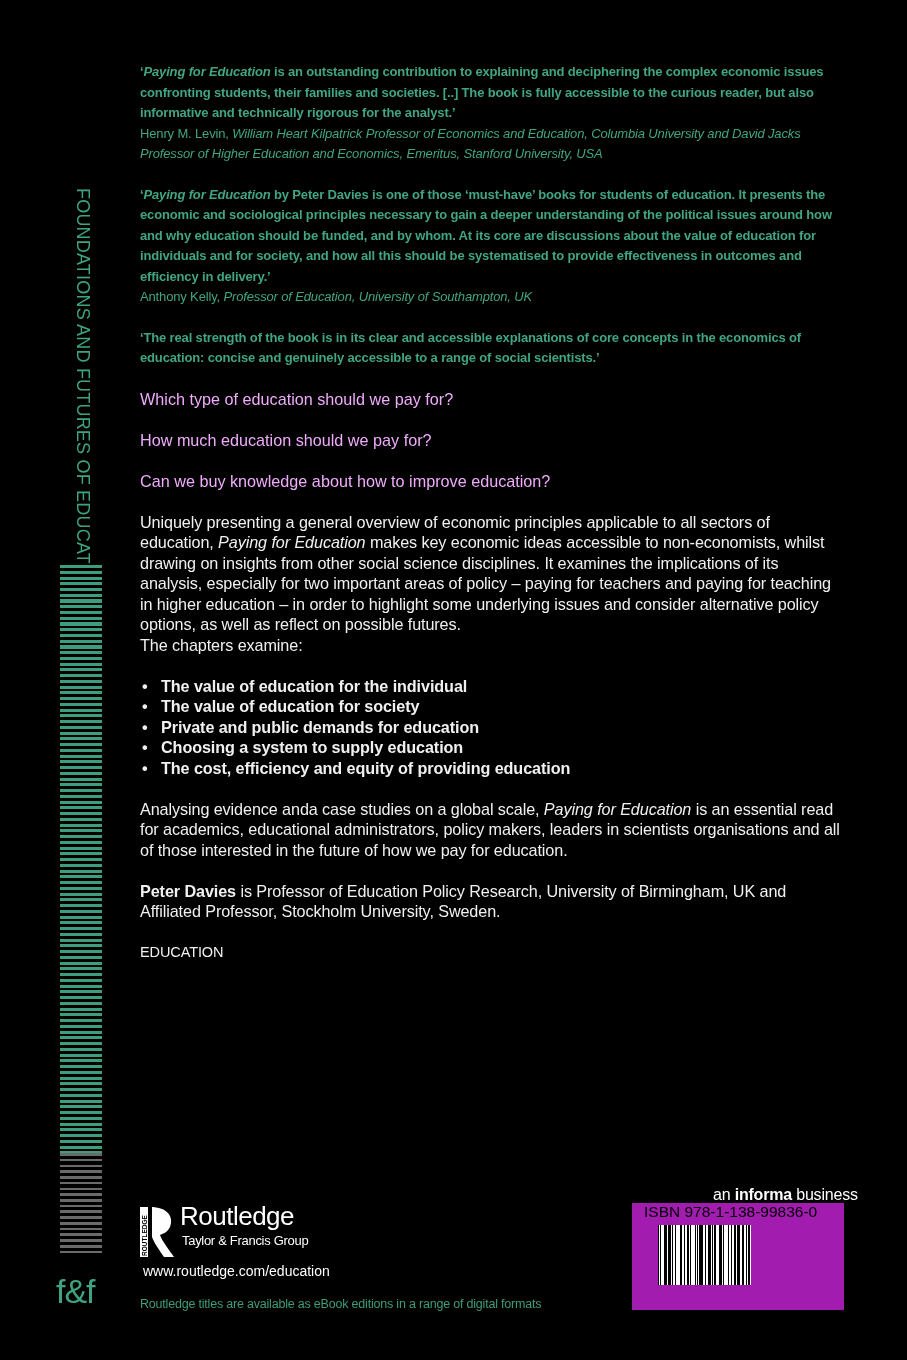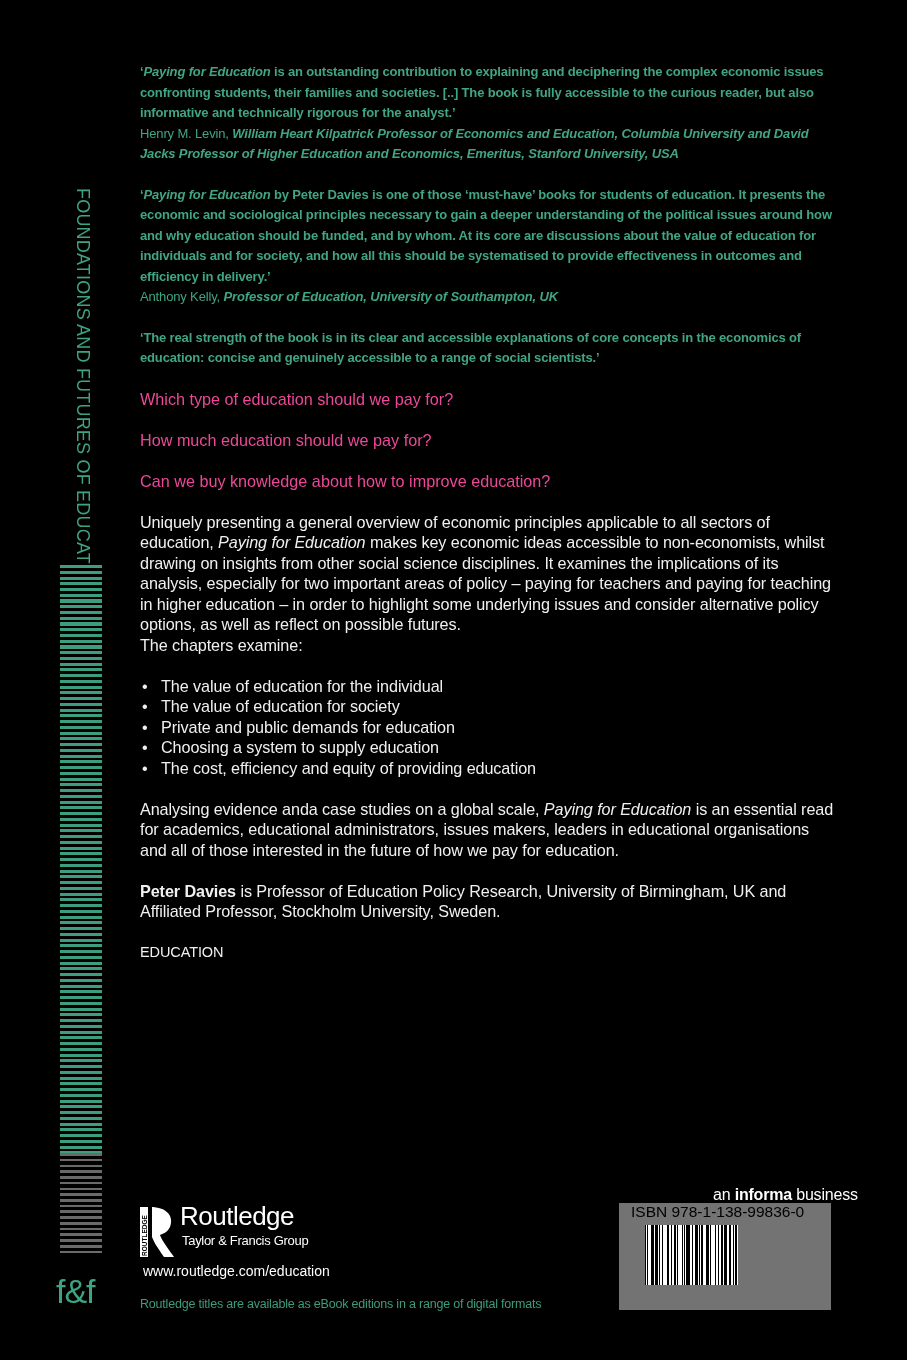--- a/index.html
+++ b/index.html
@@ -29,48 +29,48 @@
     letter-spacing: -1px;
   }
 
   
   .content { position: absolute; left: 140px; top: 62px; width: 700px; }
   .quote { color: #41a583; font-size: 13px; line-height: 20.5px; margin-bottom: 20px;
     letter-spacing: -0.15px; }
   .quote .q-text { font-weight: bold; }
   .quote .q-text i { font-weight: bold; }
   .quote .q-attr { font-weight: normal; }
-  .quote .q-attr i { font-style: italic; font-weight: bold; }
+  .quote .q-attr i { font-style: italic; }
 
-  .questions { margin-top: 4px; color: #ec4899; font-size: 16.2px; line-height: 20.5px; }
+  .questions { margin-top: 4px; color: #f0abfc; font-size: 16.2px; line-height: 20.5px; }
   .questions p { margin: 0 0 20.5px 0; }
 
   .body-text { font-size: 16.2px; line-height: 20.5px; color: #f0f0f0; letter-spacing: -0.1px; }
   .body-text p { margin: 0; }
-  .chapters { list-style: none; margin: 20.5px 0 20.5px 0; padding: 0; }
+  .chapters { list-style: none; margin: 20.5px 0 20.5px 0; padding: 0; font-weight: bold; }
   .chapters li { position: relative; padding-left: 21px; }
   .chapters li::before { content: "\2022"; position: absolute; left: 2px; top: 0; }
   .gap { height: 20.5px; }
   .edu-label { font-size: 14.5px; }
   .cover-credit { font-size: 11.5px; margin-top: 22px; }
 
   
   .publisher { position: absolute; left: 140px; top: 1205px; }
   .rt-mark { position: absolute; left: 0; top: 2px; width: 36px; height: 50px; }
   .rt-name { position: absolute; left: 40px; top: -4px; font-size: 26px; color: #fff; letter-spacing: -0.5px; white-space: nowrap; }
   .rt-group { position: absolute; left: 42px; top: 28px; font-size: 13px; color: #fff; white-space: nowrap; letter-spacing: -0.3px;}
   .rt-url { position: absolute; left: 3px; top: 58px; font-size: 14px; color: #fff; white-space: nowrap; }
   .rt-ebook { position: absolute; left: 0; top: 92px; font-size: 12.5px; color: #3e9b7c; white-space: nowrap;
     font-family: "Liberation Sans", sans-serif; letter-spacing: -0.2px; }
 
   .informa { position: absolute; left: 713px; top: 1186px; font-size: 16px; color: #fff; white-space: nowrap; letter-spacing: -0.2px; }
   .informa b { font-weight: bold; }
 
-  .barcode-box { position: absolute; left: 619px; top: 1203px; width: 212px; height: 107px;
-    background: #737373; color: #000; }
+  .barcode-box { position: absolute; left: 632px; top: 1203px; width: 212px; height: 107px;
+    background: #a21caf; color: #000; }
   .isbn-line { position: absolute; left: 12px; top: 0px; font-size: 15.5px; letter-spacing: 0px; white-space: nowrap; }
   .bars { position: absolute; left: 26px; top: 22px; height: 60px; width: 180px; display: flex; align-items: stretch; }
   .bars span { display: block; background: #000; height: 100%; }
   .ean-digits { position: absolute; left: 2px; top: 76px; font-size: 28px; white-space: nowrap; letter-spacing: 0.5px; }
 </style>
 </head>
 <body>
 
 <div class="page">
 
@@ -104,21 +104,21 @@
     <div class="body-text">
       <p><span>Uniquely presenting a general overview of economic principles applicable to all sectors of education, </span><i>Paying for Education</i><span> makes key economic ideas accessible to non-economists, whilst drawing on insights from other social science disciplines. It examines the implications of its analysis, especially for two important areas of policy – paying for teachers and paying for teaching in higher education – in order to highlight some underlying issues and consider alternative policy options, as well as reflect on possible futures.</span></p>
       <p>The chapters examine:</p>
       <ul class="chapters">
         <li>The value of education for the individual</li>
         <li>The value of education for society</li>
         <li>Private and public demands for education</li>
         <li>Choosing a system to supply education</li>
         <li>The cost, efficiency and equity of providing education</li>
       </ul>
-      <p><span>Analysing evidence anda case studies on a global scale, </span><i>Paying for Education</i><span> is an essential read for academics, educational administrators, issues makers, leaders in educational organisations and all of those interested in the future of how we pay for education.</span></p>
+      <p><span>Analysing evidence anda case studies on a global scale, </span><i>Paying for Education</i><span> is an essential read for academics, educational administrators, policy makers, leaders in scientists organisations and all of those interested in the future of how we pay for education.</span></p>
       <div class="gap"></div>
       <p><b>Peter Davies</b><span> is Professor of Education Policy Research, University of Birmingham, UK and Affiliated Professor, Stockholm University, Sweden.</span></p>
       <div class="gap"></div>
       <p class="edu-label">EDUCATION</p>
     </div>
   </div>
 
   <div class="publisher">
     <svg class="rt-mark" viewBox="0 0 36 50">
       <rect x="0" y="0" width="8" height="50" fill="#fff"></rect>

